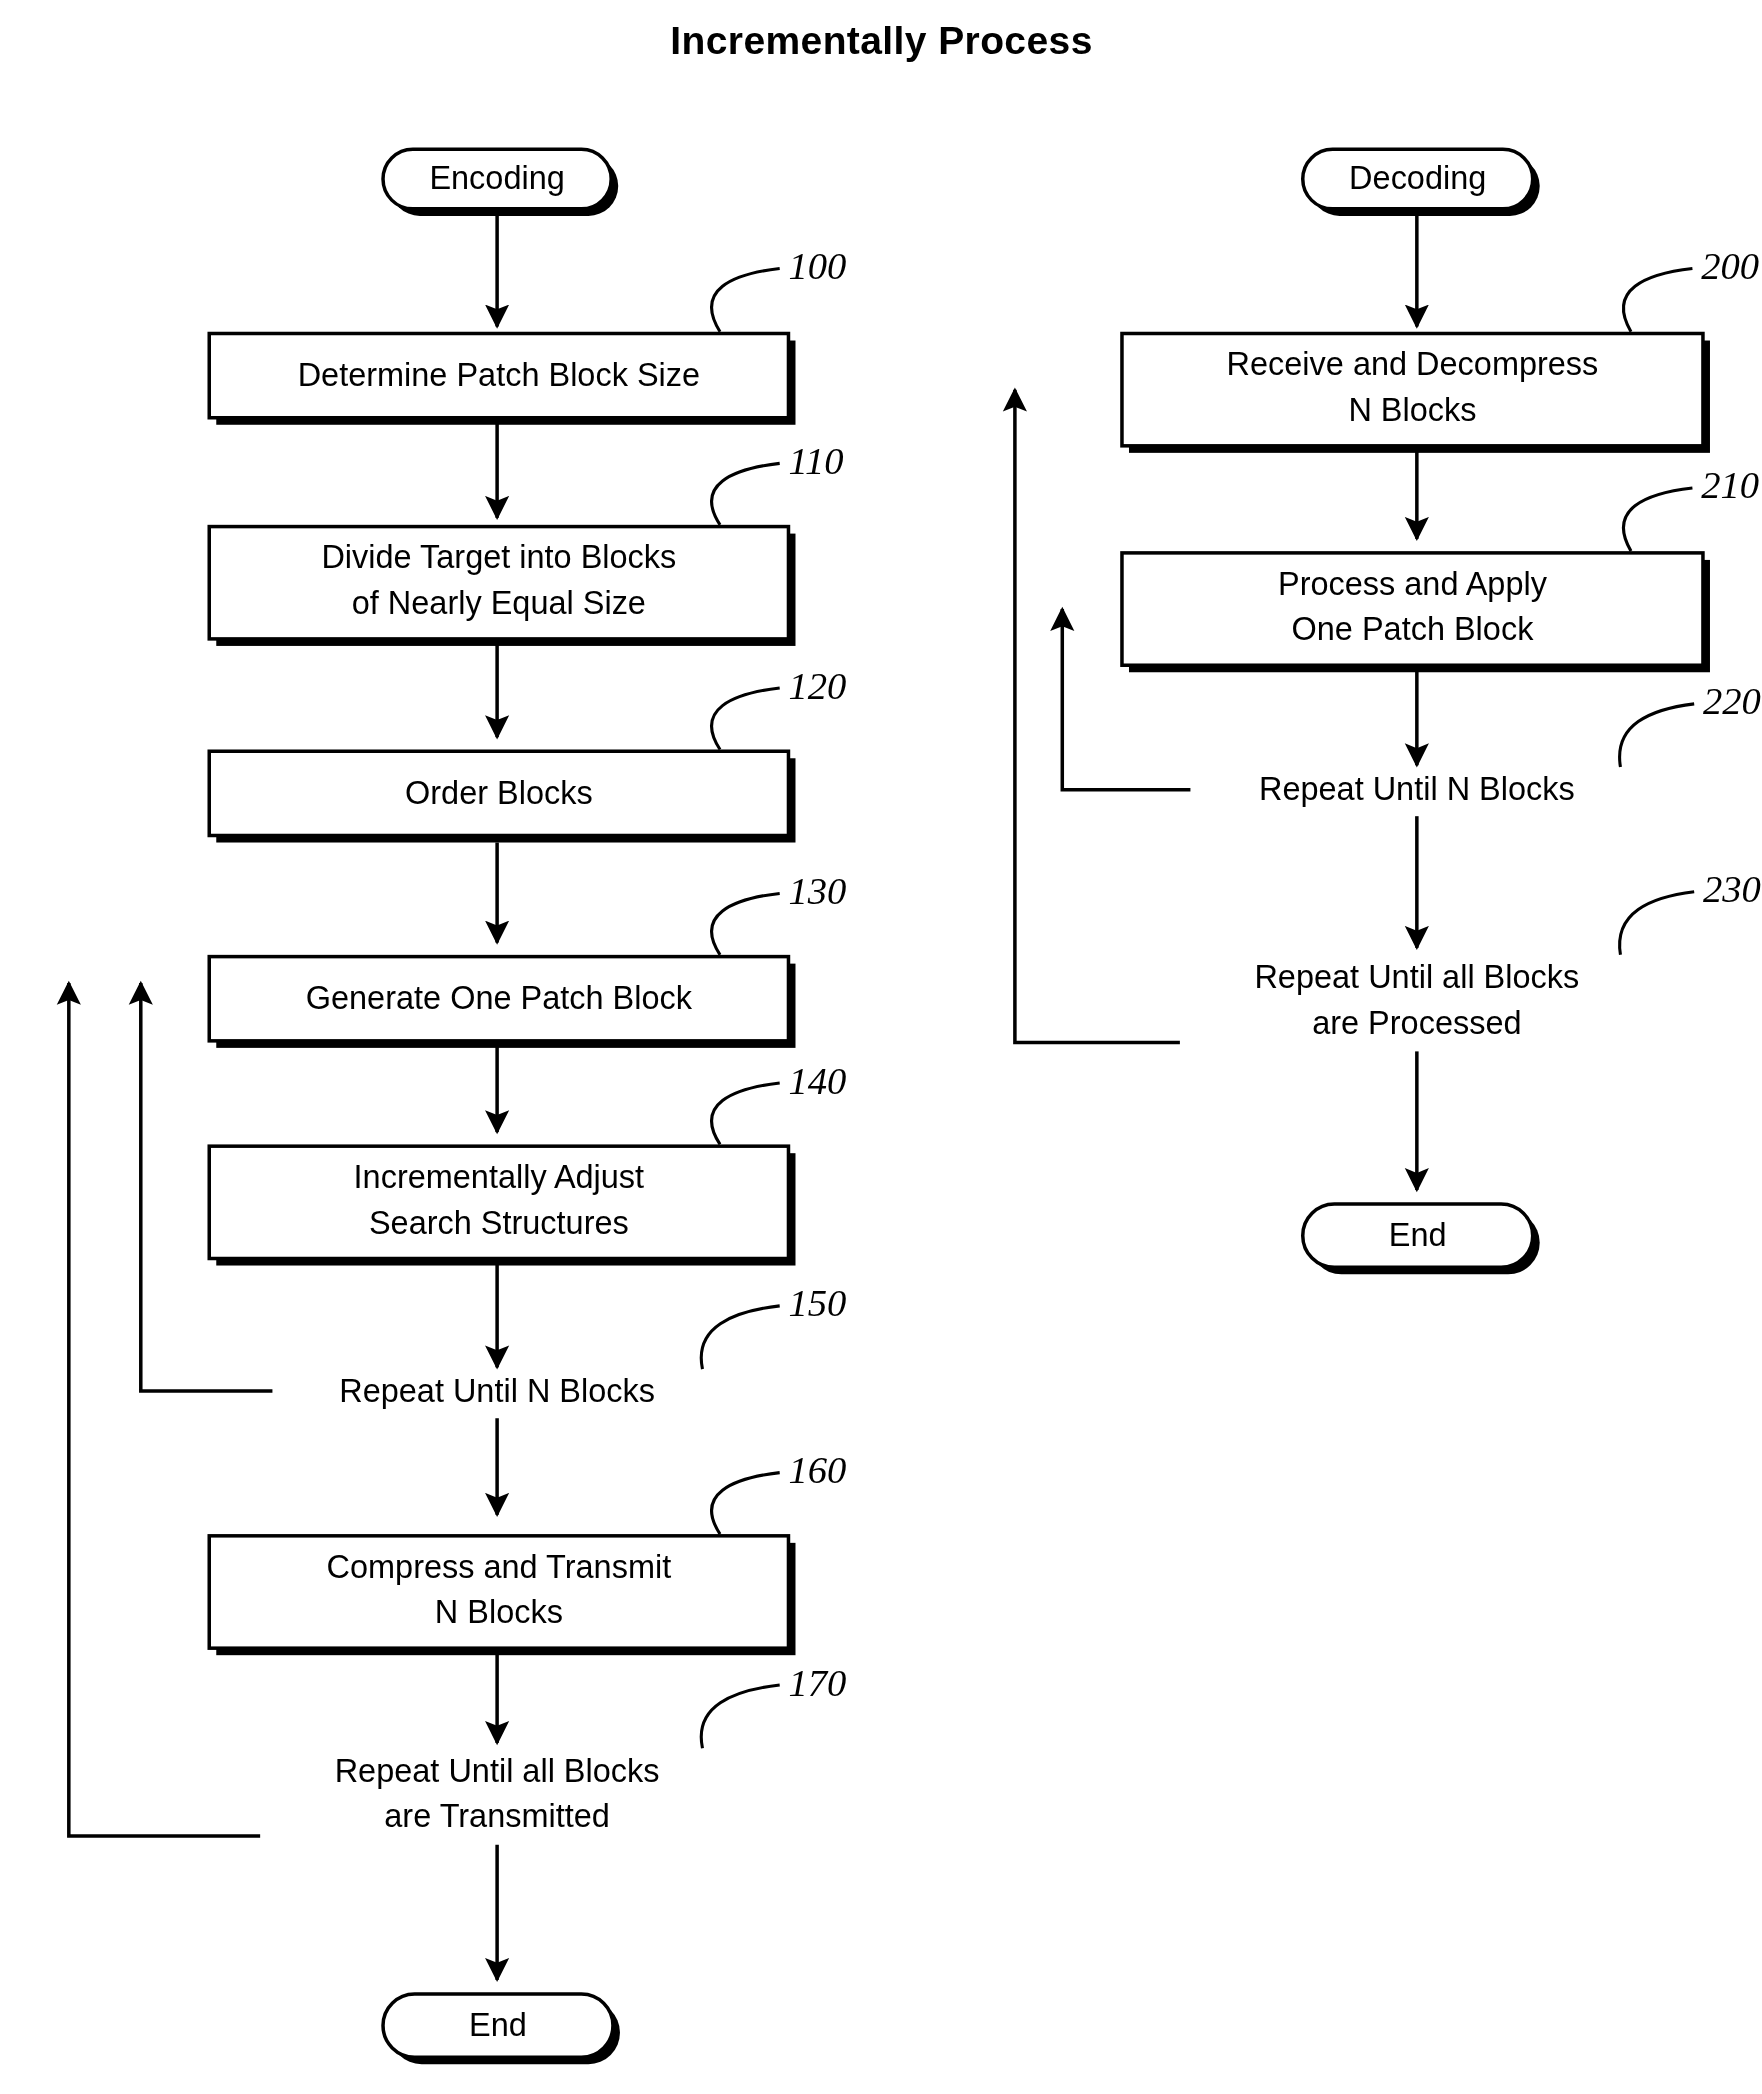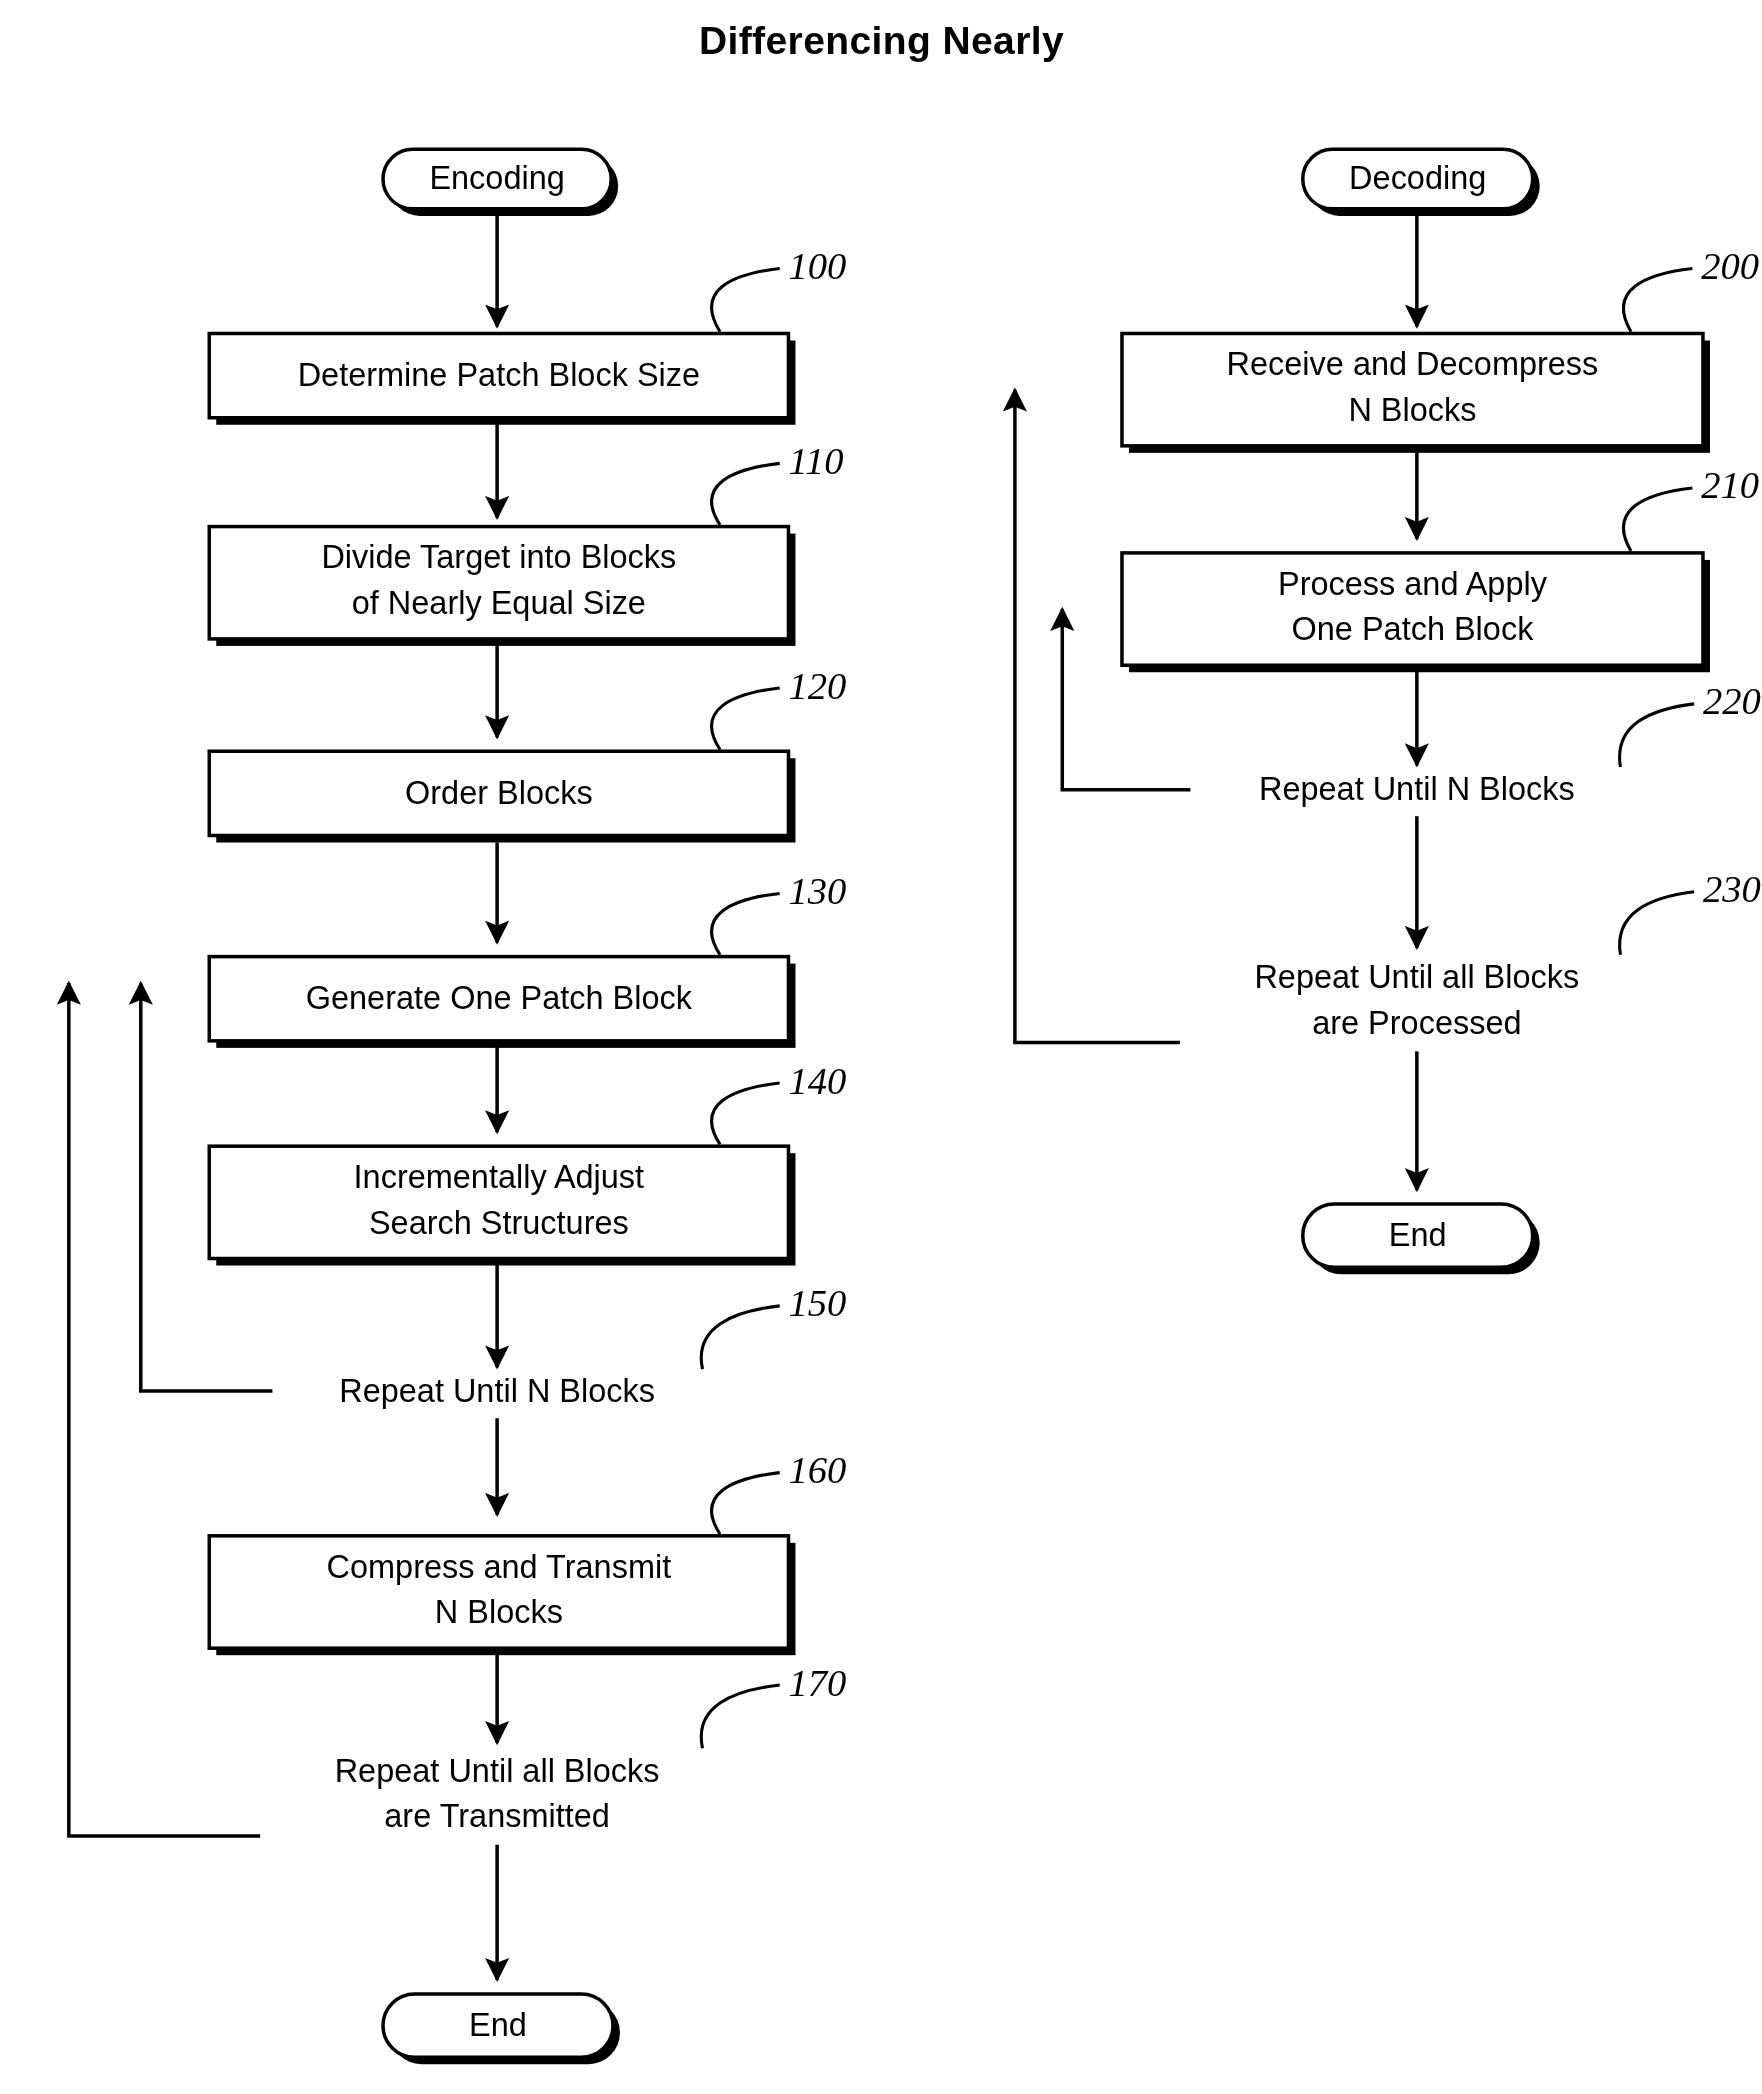--- a/index.html
+++ b/index.html
@@ -69,21 +69,21 @@
     stroke: #000000;
     stroke-width: 3.5;
     fill: none;
   }
 </style>
 </head>
 <body>
 
 <div id="page">
 
-  <div id="diagram-title">Differencing Nearly</div>
+  <div id="diagram-title">Incrementally Process</div>
 
   <svg id="flow" width="1763" height="2094" viewBox="0 0 2008 2386">
 
     <defs>
       <marker id="arrow" viewBox="0 0 12 12" refX="10" refY="6" markerWidth="7.5" markerHeight="7.5" orient="auto-start-reverse">
         <path d="M 0 0.5 L 11 6 L 0 11.5 L 2.2 6 Z" fill="#000000"></path>
       </marker>
     </defs>
 
     <g>

